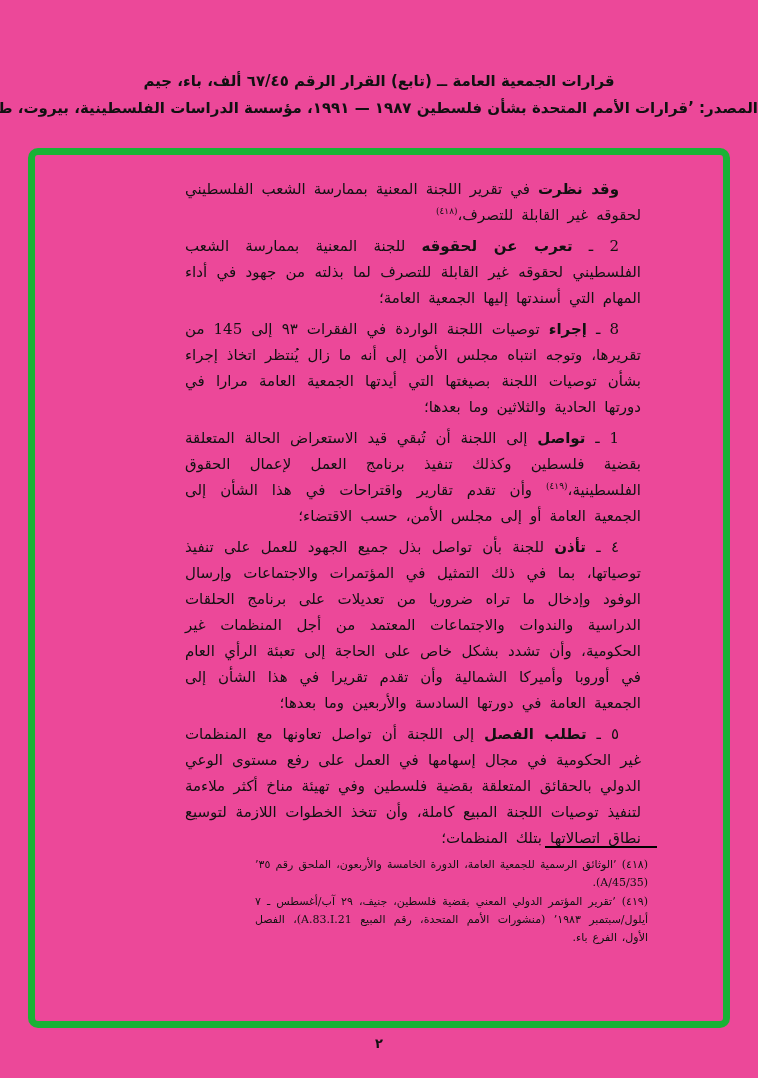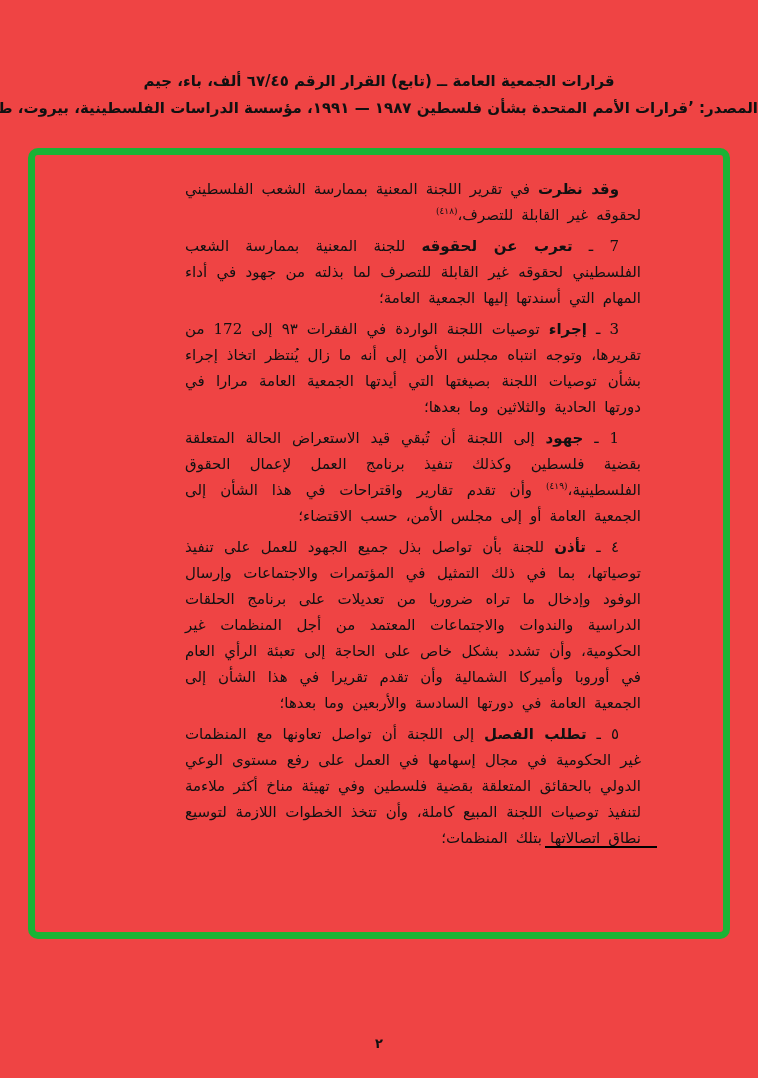--- a/index.html
+++ b/index.html
@@ -4,36 +4,36 @@
 <style>
   * { margin: 0; padding: 0; box-sizing: border-box; }
   html, body { background: #ffffff; }
   body {
     width: 758px; height: 1078px;
     position: relative;
     font-family: "DejaVu Sans", sans-serif;
     color: #111111;
     overflow: hidden;
   }
-  .page { position: absolute; inset: 0; width: 758px; height: 1078px; background: #ef4444; }
+  .page { position: absolute; inset: 0; width: 758px; height: 1078px; background: #ec4899; }
 
   .header-title {
     position: absolute; top: 72px; left: 0; width: 100%;
     direction: rtl; text-align: center;
     font-weight: bold; font-size: 15px; letter-spacing: 0;
   }
   .source-line {
     position: absolute; top: 99px; left: 0; width: 100%;
     direction: rtl; text-align: left;
     font-weight: bold; font-size: 15px; white-space: nowrap;
   }
 
   .green-frame {
     position: absolute; left: 28px; top: 148px;
-    width: 702px; height: 791px;
+    width: 702px; height: 880px;
     border: 7px solid #19b335;
     border-radius: 10px;
     background: transparent;
   }
 
   .content-column {
     position: absolute; top: 21px; left: 150px; width: 456px;
     direction: rtl; unicode-bidi: embed;
     text-align: justify;
     font-family: "DejaVu Serif", "DejaVu Sans", serif;
@@ -72,31 +72,33 @@
 <div class="page">
 
   <div class="header-title">قرارات الجمعية العامة ــ (تابع) القرار الرقم ٦٧/٤٥ ألف، باء، جيم</div>
 
   <div class="source-line">المصدر: ’قرارات الأمم المتحدة بشأن فلسطين ١٩٨٧ — ١٩٩١، مؤسسة الدراسات الفلسطينية، بيروت، ط ١، ١٩٩٥، مج ٤، ص ١٩٨ — ٢٠٢’</div>
 
   <div class="green-frame" style="border-color: rgb(25, 179, 53);">
     <div class="content-column">
   <p class="para"><span class="num"></span><b class="lead">وقد نظرت</b><span class="txt1"> في تقرير اللجنة المعنية بممارسة الشعب الفلسطيني لحقوقه غير القابلة للتصرف،</span><sup class="ref">(٤١٨)</sup></p>
 
-  <p class="para"><span class="num">7 ـ </span><b class="lead">تعرب عن لحقوقه</b><span class="txt1"> للجنة المعنية بممارسة الشعب الفلسطيني لحقوقه غير القابلة للتصرف لما بذلته من جهود في أداء المهام التي أسندتها إليها الجمعية العامة؛</span></p>
+  <p class="para"><span class="num">2 ـ </span><b class="lead">تعرب عن لحقوقه</b><span class="txt1"> للجنة المعنية بممارسة الشعب الفلسطيني لحقوقه غير القابلة للتصرف لما بذلته من جهود في أداء المهام التي أسندتها إليها الجمعية العامة؛</span></p>
 
-  <p class="para"><span class="num">3 ـ </span><b class="lead">إجراء</b><span class="txt1"> توصيات اللجنة الواردة في الفقرات ٩٣ إلى 172 من تقريرها، وتوجه انتباه مجلس الأمن إلى أنه ما زال يُنتظر اتخاذ إجراء بشأن توصيات اللجنة بصيغتها التي أيدتها الجمعية العامة مرارا في دورتها الحادية والثلاثين وما بعدها؛</span></p>
+  <p class="para"><span class="num">8 ـ </span><b class="lead">إجراء</b><span class="txt1"> توصيات اللجنة الواردة في الفقرات ٩٣ إلى 145 من تقريرها، وتوجه انتباه مجلس الأمن إلى أنه ما زال يُنتظر اتخاذ إجراء بشأن توصيات اللجنة بصيغتها التي أيدتها الجمعية العامة مرارا في دورتها الحادية والثلاثين وما بعدها؛</span></p>
 
-  <p class="para"><span class="num">1 ـ </span><b class="lead">جهود</b><span class="txt1"> إلى اللجنة أن تُبقي قيد الاستعراض الحالة المتعلقة بقضية فلسطين وكذلك تنفيذ برنامج العمل لإعمال الحقوق الفلسطينية،</span><sup class="ref">(٤١٩)</sup><span class="txt2"> وأن تقدم تقارير واقتراحات في هذا الشأن إلى الجمعية العامة أو إلى مجلس الأمن، حسب الاقتضاء؛</span></p>
+  <p class="para"><span class="num">1 ـ </span><b class="lead">تواصل</b><span class="txt1"> إلى اللجنة أن تُبقي قيد الاستعراض الحالة المتعلقة بقضية فلسطين وكذلك تنفيذ برنامج العمل لإعمال الحقوق الفلسطينية،</span><sup class="ref">(٤١٩)</sup><span class="txt2"> وأن تقدم تقارير واقتراحات في هذا الشأن إلى الجمعية العامة أو إلى مجلس الأمن، حسب الاقتضاء؛</span></p>
 
   <p class="para"><span class="num">٤ ـ </span><b class="lead">تأذن</b><span class="txt1"> للجنة بأن تواصل بذل جميع الجهود للعمل على تنفيذ توصياتها، بما في ذلك التمثيل في المؤتمرات والاجتماعات وإرسال الوفود وإدخال ما تراه ضروريا من تعديلات على برنامج الحلقات الدراسية والندوات والاجتماعات المعتمد من أجل المنظمات غير الحكومية، وأن تشدد بشكل خاص على الحاجة إلى تعبئة الرأي العام في أوروبا وأميركا الشمالية وأن تقدم تقريرا في هذا الشأن إلى الجمعية العامة في دورتها السادسة والأربعين وما بعدها؛</span></p>
 
   <p class="para"><span class="num">٥ ـ </span><b class="lead">تطلب الفصل</b><span class="txt1"> إلى اللجنة أن تواصل تعاونها مع المنظمات غير الحكومية في مجال إسهامها في العمل على رفع مستوى الوعي الدولي بالحقائق المتعلقة بقضية فلسطين وفي تهيئة مناخ أكثر ملاءمة لتنفيذ توصيات اللجنة المبيع كاملة، وأن تتخذ الخطوات اللازمة لتوسيع نطاق اتصالاتها بتلك المنظمات؛</span></p>
 </div>
     <div class="fn-separator"></div>
     <div class="footnotes-block">
+  <p class="footnote"><span class="fn-label">(٤١٨) </span><span class="fn-text">’الوثائق الرسمية للجمعية العامة، الدورة الخامسة والأربعون، الملحق رقم ٣٥’ (A/45/35).</span></p>
 
+  <p class="footnote"><span class="fn-label">(٤١٩) </span><span class="fn-text">’تقرير المؤتمر الدولي المعني بقضية فلسطين، جنيف، ٢٩ آب/أغسطس ـ ٧ أيلول/سبتمبر ١٩٨٣’ (منشورات الأمم المتحدة، رقم المبيع A.83.I.21)، الفصل الأول، الفرع باء.</span></p>
 </div>
   </div>
 
   <div class="page-number">٢</div>
 
 </div>
 
 </body></html>

